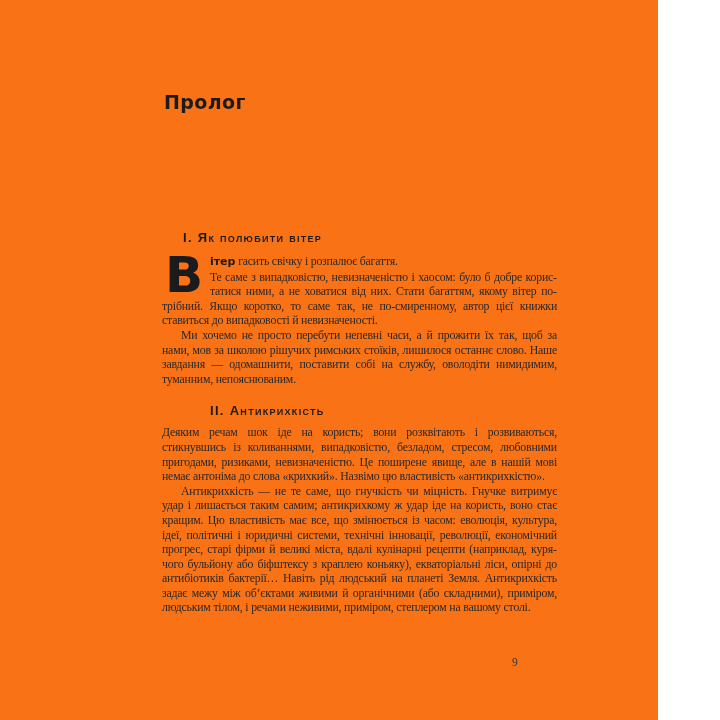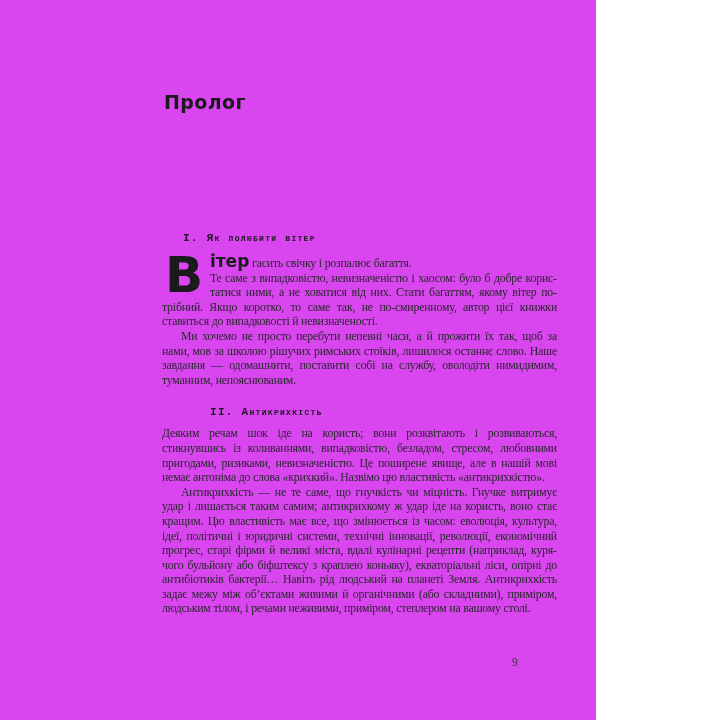--- a/index.html
+++ b/index.html
@@ -2,46 +2,46 @@
 <html lang="uk"><head>
 <meta charset="utf-8">
 <style>
   html, body {
     margin: 0;
     padding: 0;
     background: #ffffff;
   }
   .page {
     position: relative;
-    width: 596px;
+    width: 658px;
     height: 720px;
-    background: #d946ef;
+    background: #f97316;
     overflow: hidden;
     color: #242428;
   }
   .content {
     position: absolute;
     left: 162px;
     top: 0;
     width: 395px;
   }
   .chapter-title {
     margin: 90px 0 0 2px;
     font-family: "DejaVu Sans", "Liberation Sans", sans-serif;
     font-weight: 700;
     font-size: 19px;
     line-height: 24px;
     letter-spacing: 0.4px;
     color: #1b1b1d;
   }
   .section-heading {
     margin: 0 0 9px 21px;
-    font-family: Liberation Mono, monospace;
+    font-family: Liberation Sans, sans-serif;
     font-weight: 700;
-    font-size: 11px;
+    font-size: 13px;
     line-height: 14px;
     font-variant: small-caps;
     letter-spacing: 1.3px;
     color: #1b1b1d;
   }
   .section-heading.first {
     margin-top: 117px;
   }
   .section-heading.second {
     margin-top: 18px;
@@ -66,21 +66,21 @@
     font-weight: 700;
     font-size: 50px;
     line-height: 37px;
     height: 40px;
     margin: 3px 7px 0 3px;
     color: #1b1b1d;
   }
   .lead-bold {
     font-family: "DejaVu Sans", "Liberation Sans", sans-serif;
     font-weight: 700;
-    font-size: 17px;
+    font-size: 11px;
     letter-spacing: 0;
     color: #1b1b1d;
   }
   .term-italic {
   }
   .page-number {
     position: absolute;
     left: 512px;
     top: 656px;
     font-family: "Liberation Serif", "DejaVu Serif", serif;

